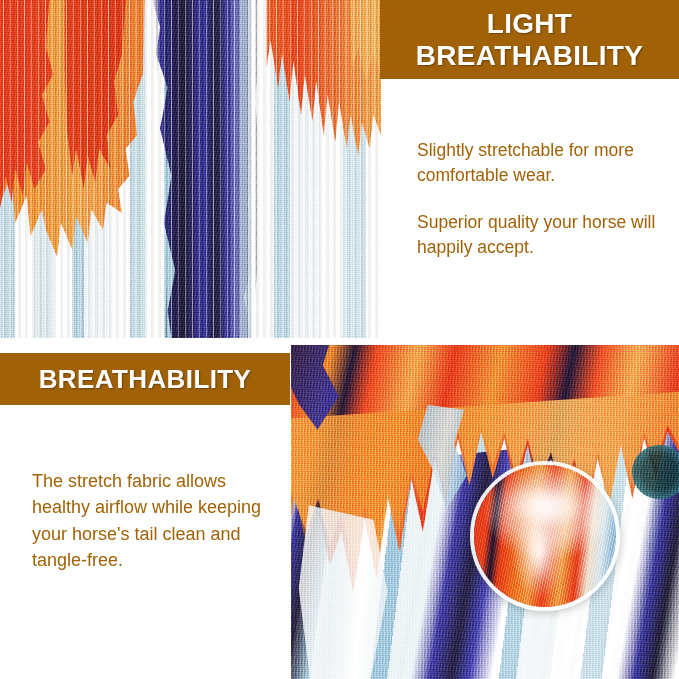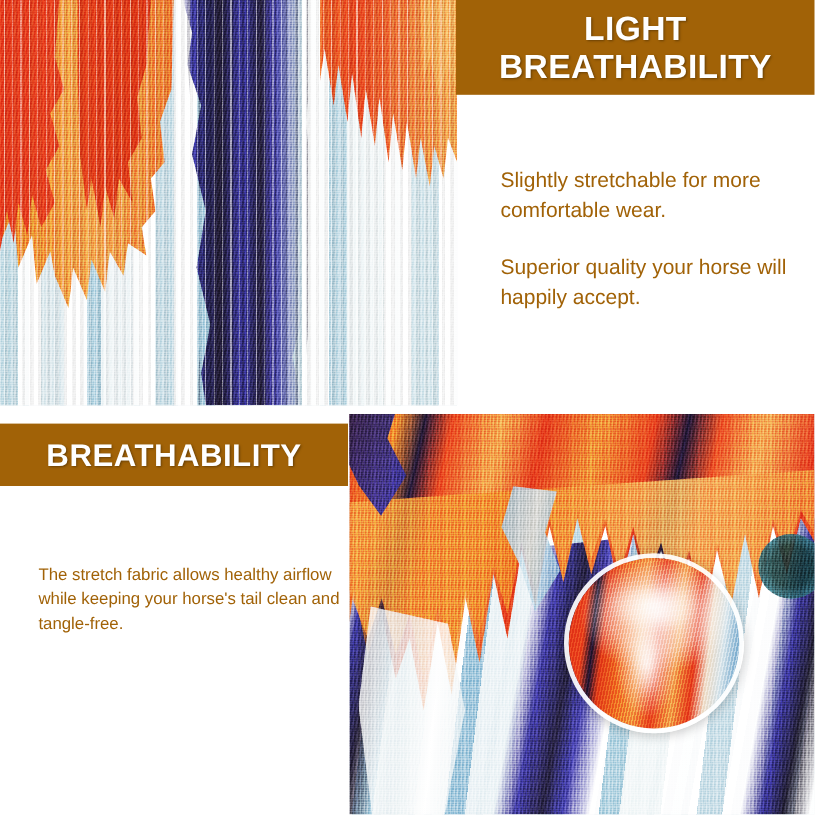--- a/index.html
+++ b/index.html
@@ -111,21 +111,21 @@
     font-weight:bold;
     letter-spacing:.4px;
     text-shadow:1px 1px 2px rgba(0,0,0,.35);
   }
 
   
   .copy{position:absolute;color:#a16207;}
   #copy-top{left:417px;top:138px;width:250px;font-size:17.5px;line-height:1.43;}
   #copy-top p{margin:0 0 9px 0;}
   #copy-top p:last-child{margin-bottom:0;margin-top:22px;}
-  #copy-bot{left:32px;top:468px;width:252px;font-size:14px;line-height:1.46;}
+  #copy-bot{left:32px;top:468px;width:252px;font-size:18px;line-height:1.46;}
   #copy-bot p{margin:0;}
 </style>
 </head>
 <body>
 
 <div class="page">
 
   <div class="fabric" id="img-top">
     <div class="base"></div>
 

